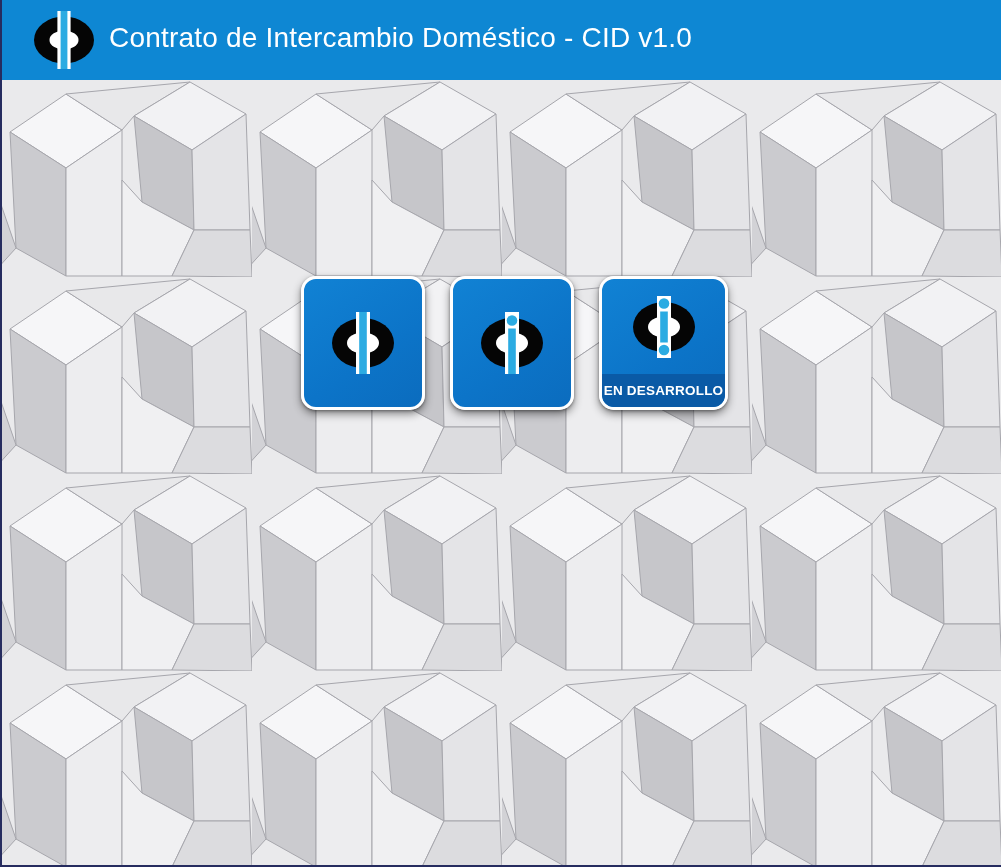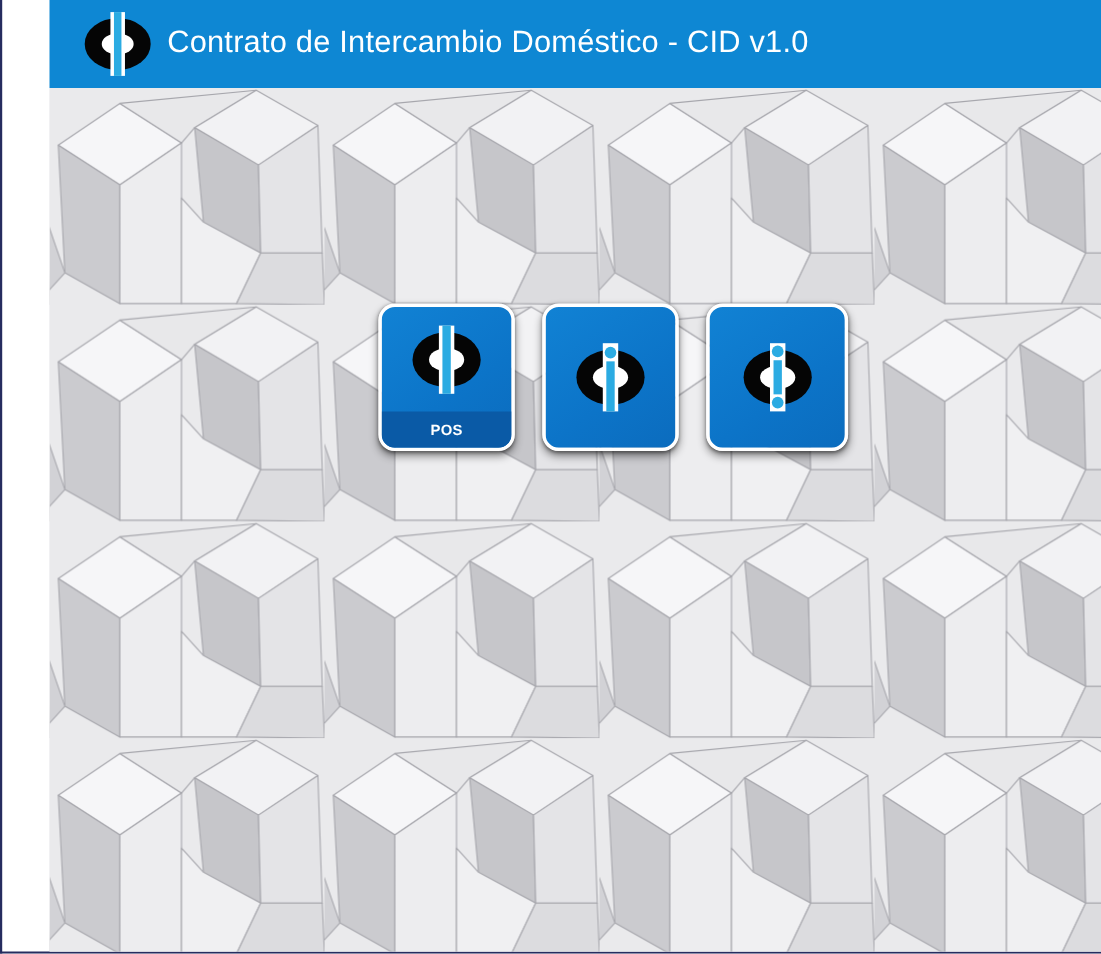--- a/index.html
+++ b/index.html
@@ -1,21 +1,20 @@
 <!DOCTYPE html>
 <html><head>
 <meta charset="utf-8">
 <style>
   html,body{margin:0;padding:0;background:#ffffff;}
   body{width:1001px;height:867px;overflow:hidden;font-family:"Liberation Sans",sans-serif;}
   .app{
     position:relative;width:1001px;height:867px;box-sizing:border-box;
     border-left:2px solid #262c5f;border-bottom:2px solid #262c5f;
     overflow:hidden;
-    padding-left:43px;
   }
   
   .topbar{
     position:relative;height:80px;background:#0e87d3;
     display:flex;align-items:center;padding-left:31px;box-sizing:border-box;
   }
   .topbar h1{
     margin:0 0 0 14px;color:#ffffff;font-size:28px;font-weight:400;
     letter-spacing:0.2px;line-height:1;padding-bottom:4px;
   }
@@ -90,23 +89,20 @@
 
       <button class="tile">
         <span class="tile-body">
           <svg width="76" height="64" viewBox="0 0 76 64" aria-hidden="true">
             <ellipse cx="38" cy="32" rx="31" ry="25" fill="#050505"></ellipse>
             <ellipse cx="38" cy="32" rx="16" ry="10.5" fill="#ffffff"></ellipse>
             <rect x="31" y="1" width="14" height="62" fill="#ffffff"></rect>
             <rect x="34.2" y="1" width="7.6" height="62" fill="#2babe2"></rect>
           </svg>
         </span>
-        <span class="tile-strip">
-          <span class="tile-label">POS</span>
-        </span>
       </button>
 
       <button class="tile">
         <span class="tile-body">
           <svg width="76" height="64" viewBox="0 0 76 64" aria-hidden="true">
             <ellipse cx="38" cy="32" rx="31" ry="25" fill="#050505"></ellipse>
             <ellipse cx="38" cy="32" rx="16" ry="10.5" fill="#ffffff"></ellipse>
             <rect x="31" y="1" width="14" height="62" fill="#ffffff"></rect>
             <circle cx="38" cy="9.5" r="5.3" fill="#2babe2"></circle>
             <rect x="34.2" y="17.5" width="7.6" height="45.5" fill="#2babe2"></rect>
@@ -118,17 +114,20 @@
         <span class="tile-body">
           <svg width="76" height="64" viewBox="0 0 76 64" aria-hidden="true">
             <ellipse cx="38" cy="32" rx="31" ry="25" fill="#050505"></ellipse>
             <ellipse cx="38" cy="32" rx="16" ry="10.5" fill="#ffffff"></ellipse>
             <rect x="31" y="1" width="14" height="62" fill="#ffffff"></rect>
             <circle cx="38" cy="8.5" r="5.3" fill="#2babe2"></circle>
             <rect x="34.2" y="16.5" width="7.6" height="31" fill="#2babe2"></rect>
             <circle cx="38" cy="55" r="5.3" fill="#2babe2"></circle>
           </svg>
         </span>
+        <span class="tile-strip">
+          <span class="tile-label">EN DESARROLLO</span>
+        </span>
       </button>
 
     </div>
   </main>
 </div>
 
 </body></html>

